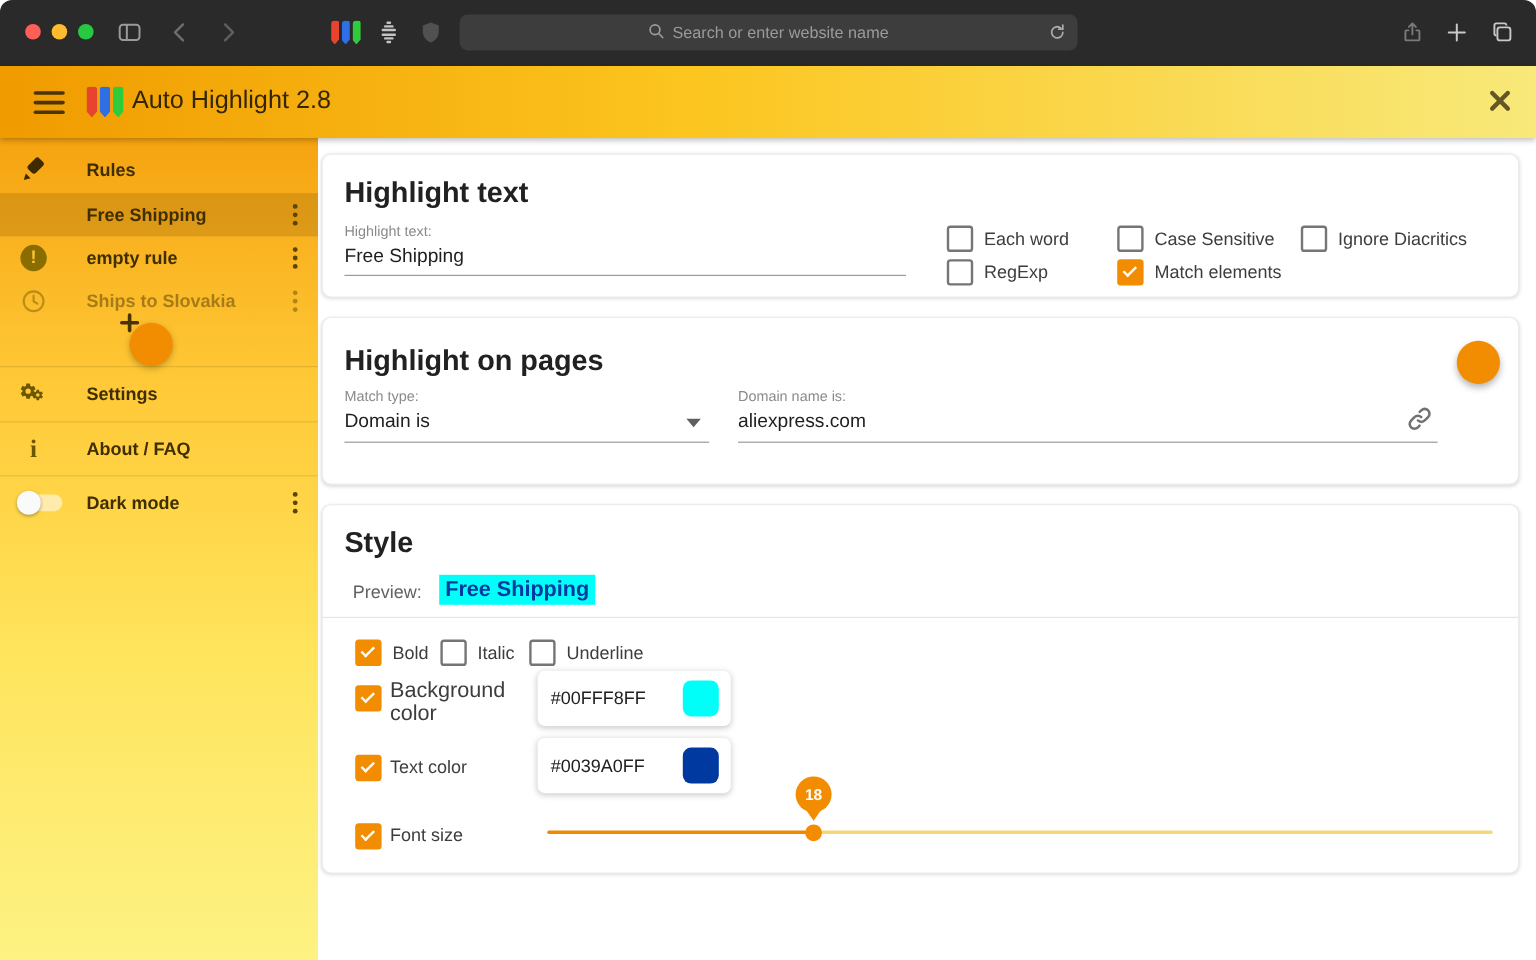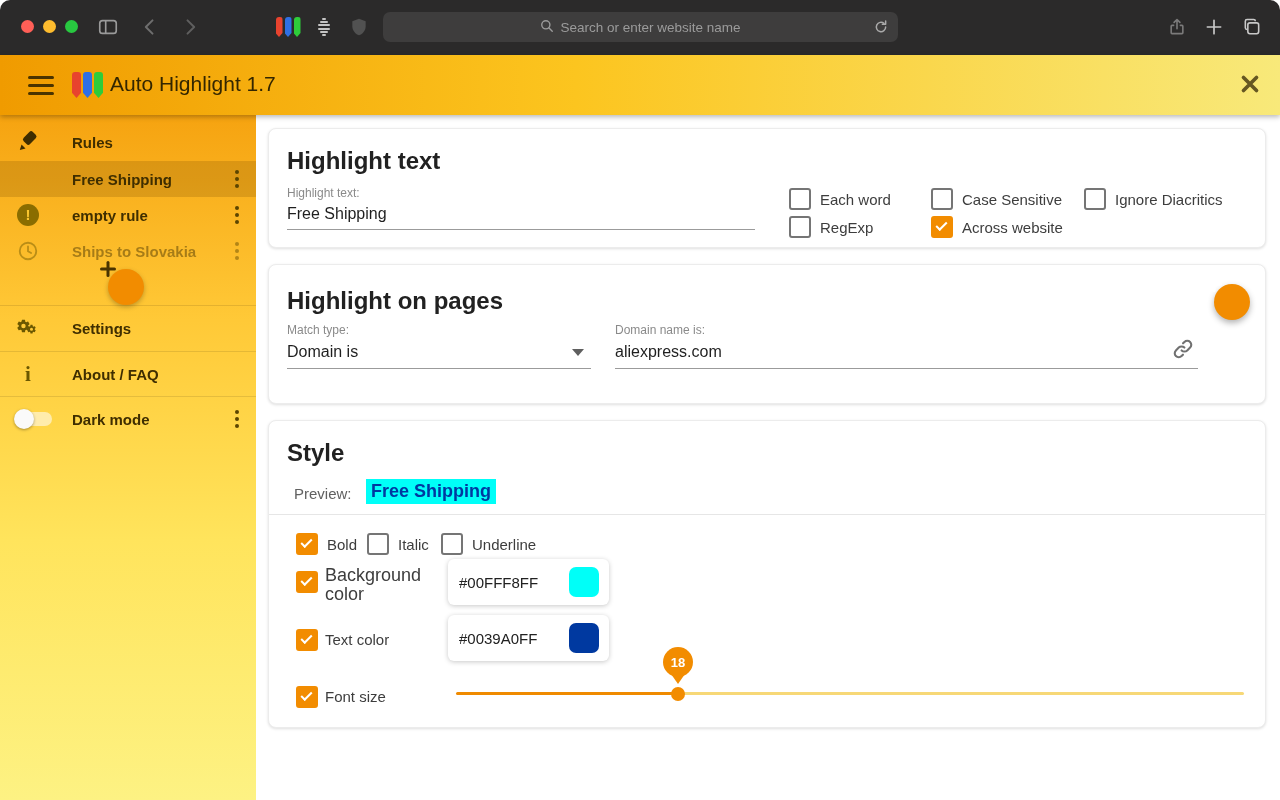--- a/index.html
+++ b/index.html
@@ -19,21 +19,21 @@
   .markers i.m2{background:#2f6fe4;}
   .markers i.m3{background:#2ecc3a;}
   
   .appheader{position:absolute;top:55px;left:0;width:1280px;height:60px;background:linear-gradient(90deg,#f09b00 0%,#fcc51f 45%,#f8e97a 100%);box-shadow:0 2px 5px rgba(0,0,0,.28);z-index:6;}
   .hamburger{position:absolute;left:28px;top:76px;width:26px;cursor:pointer;z-index:7;}
   .hamburger i{display:block;height:3px;background:#4a3400;border-radius:2px;margin-bottom:5px;}
   .app-title{position:absolute;left:110px;top:72px;font-size:21px;font-weight:500;color:#332600;z-index:7;}
   .app-icon{position:absolute;left:72px;top:72px;z-index:7;}
   .close-x{position:absolute;left:1237px;top:71px;z-index:7;cursor:pointer;}
   
-  .sidebar{position:absolute;top:115px;left:0;width:256px;height:685px;background:linear-gradient(180deg,#f6a310 0%,#ffc937 30%,#ffe45c 62%,#fdf283 100%);z-index:5;}
+  .sidebar{position:absolute;top:115px;left:0;width:256px;height:685px;background:linear-gradient(180deg,#f6a310 0%,#ffc937 30%,#ffe45c 62%,#fdf283 100%);z-index:5;padding-left:9px;}
   .srow{position:absolute;left:0;right:0;height:36px;display:flex;align-items:center;color:#3f2e00;font-size:15px;font-weight:600;}
   .srow .sic{width:24px;margin-left:16px;display:flex;align-items:center;justify-content:center;}
   .srow .slabel{margin-left:32px;}
   .kebab{position:absolute;right:17px;display:flex;flex-direction:column;gap:3px;cursor:pointer;}
   .kebab i{width:4px;height:4px;border-radius:50%;background:#5c4500;display:block;}
   .dim{opacity:.45;}
   .selrow{background:rgba(120,72,0,.22);}
   .sdivider{position:absolute;left:0;right:0;height:1px;background:rgba(0,0,0,.10);}
   .warn-ic{width:22px;height:22px;border-radius:50%;background:#8a6d00;color:#fbc62f;font-weight:bold;font-size:15px;line-height:22px;text-align:center;}
   .info-ic{font-family:"Liberation Serif",serif;font-weight:bold;font-size:21px;color:#6b5700;}
@@ -158,21 +158,21 @@
       <i></i>
       <i style="margin-bottom:0"></i>
     </div>
   <span class="app-icon">
     <span class="markers">
         <i class="m1" style="width:9px;height:26px"></i>
         <i class="m2" style="width:9px;height:26px"></i>
         <i class="m3" style="width:9px;height:26px"></i>
       </span>
   </span>
-  <div class="app-title">Auto Highlight 1.7</div>
+  <div class="app-title">Auto Highlight 2.8</div>
   <span class="close-x">
     <svg width="26" height="26" viewBox="0 0 24 24">
         <path d="M6 6l12 12M18 6L6 18" stroke="#655722" stroke-width="3.4" stroke-linecap="round"></path>
       </svg>
   </span>
 
   <div class="sidebar">
 
     <div class="srow" style="top:8px;height:38px">
       <span class="sic">
@@ -287,21 +287,21 @@
       <div class="cbitem" style="left:815px;top:59px">
         <span class="cb"></span>
           <span>Ignore Diacritics</span>
       </div>
       <div class="cbitem" style="left:520px;top:87px">
         <span class="cb"></span>
           <span>RegExp</span>
       </div>
       <div class="cbitem" style="left:662px;top:87px">
         <span class="cb on"></span>
-          <span>Across website</span>
+          <span>Match elements</span>
       </div>
     </div>
 
     <div class="card" style="top:149px;height:138px">
       <div class="card-title" style="top:22px">Highlight on pages</div>
 
       <div class="flabel" style="left:18px;top:58px">Match type:</div>
       <div class="fvalue" style="left:18px;top:78px">Domain is</div>
       <span class="selarrow" style="left:303px;top:84px"></span>
       <div class="uline" style="left:18px;top:103px;width:304px"></div>

